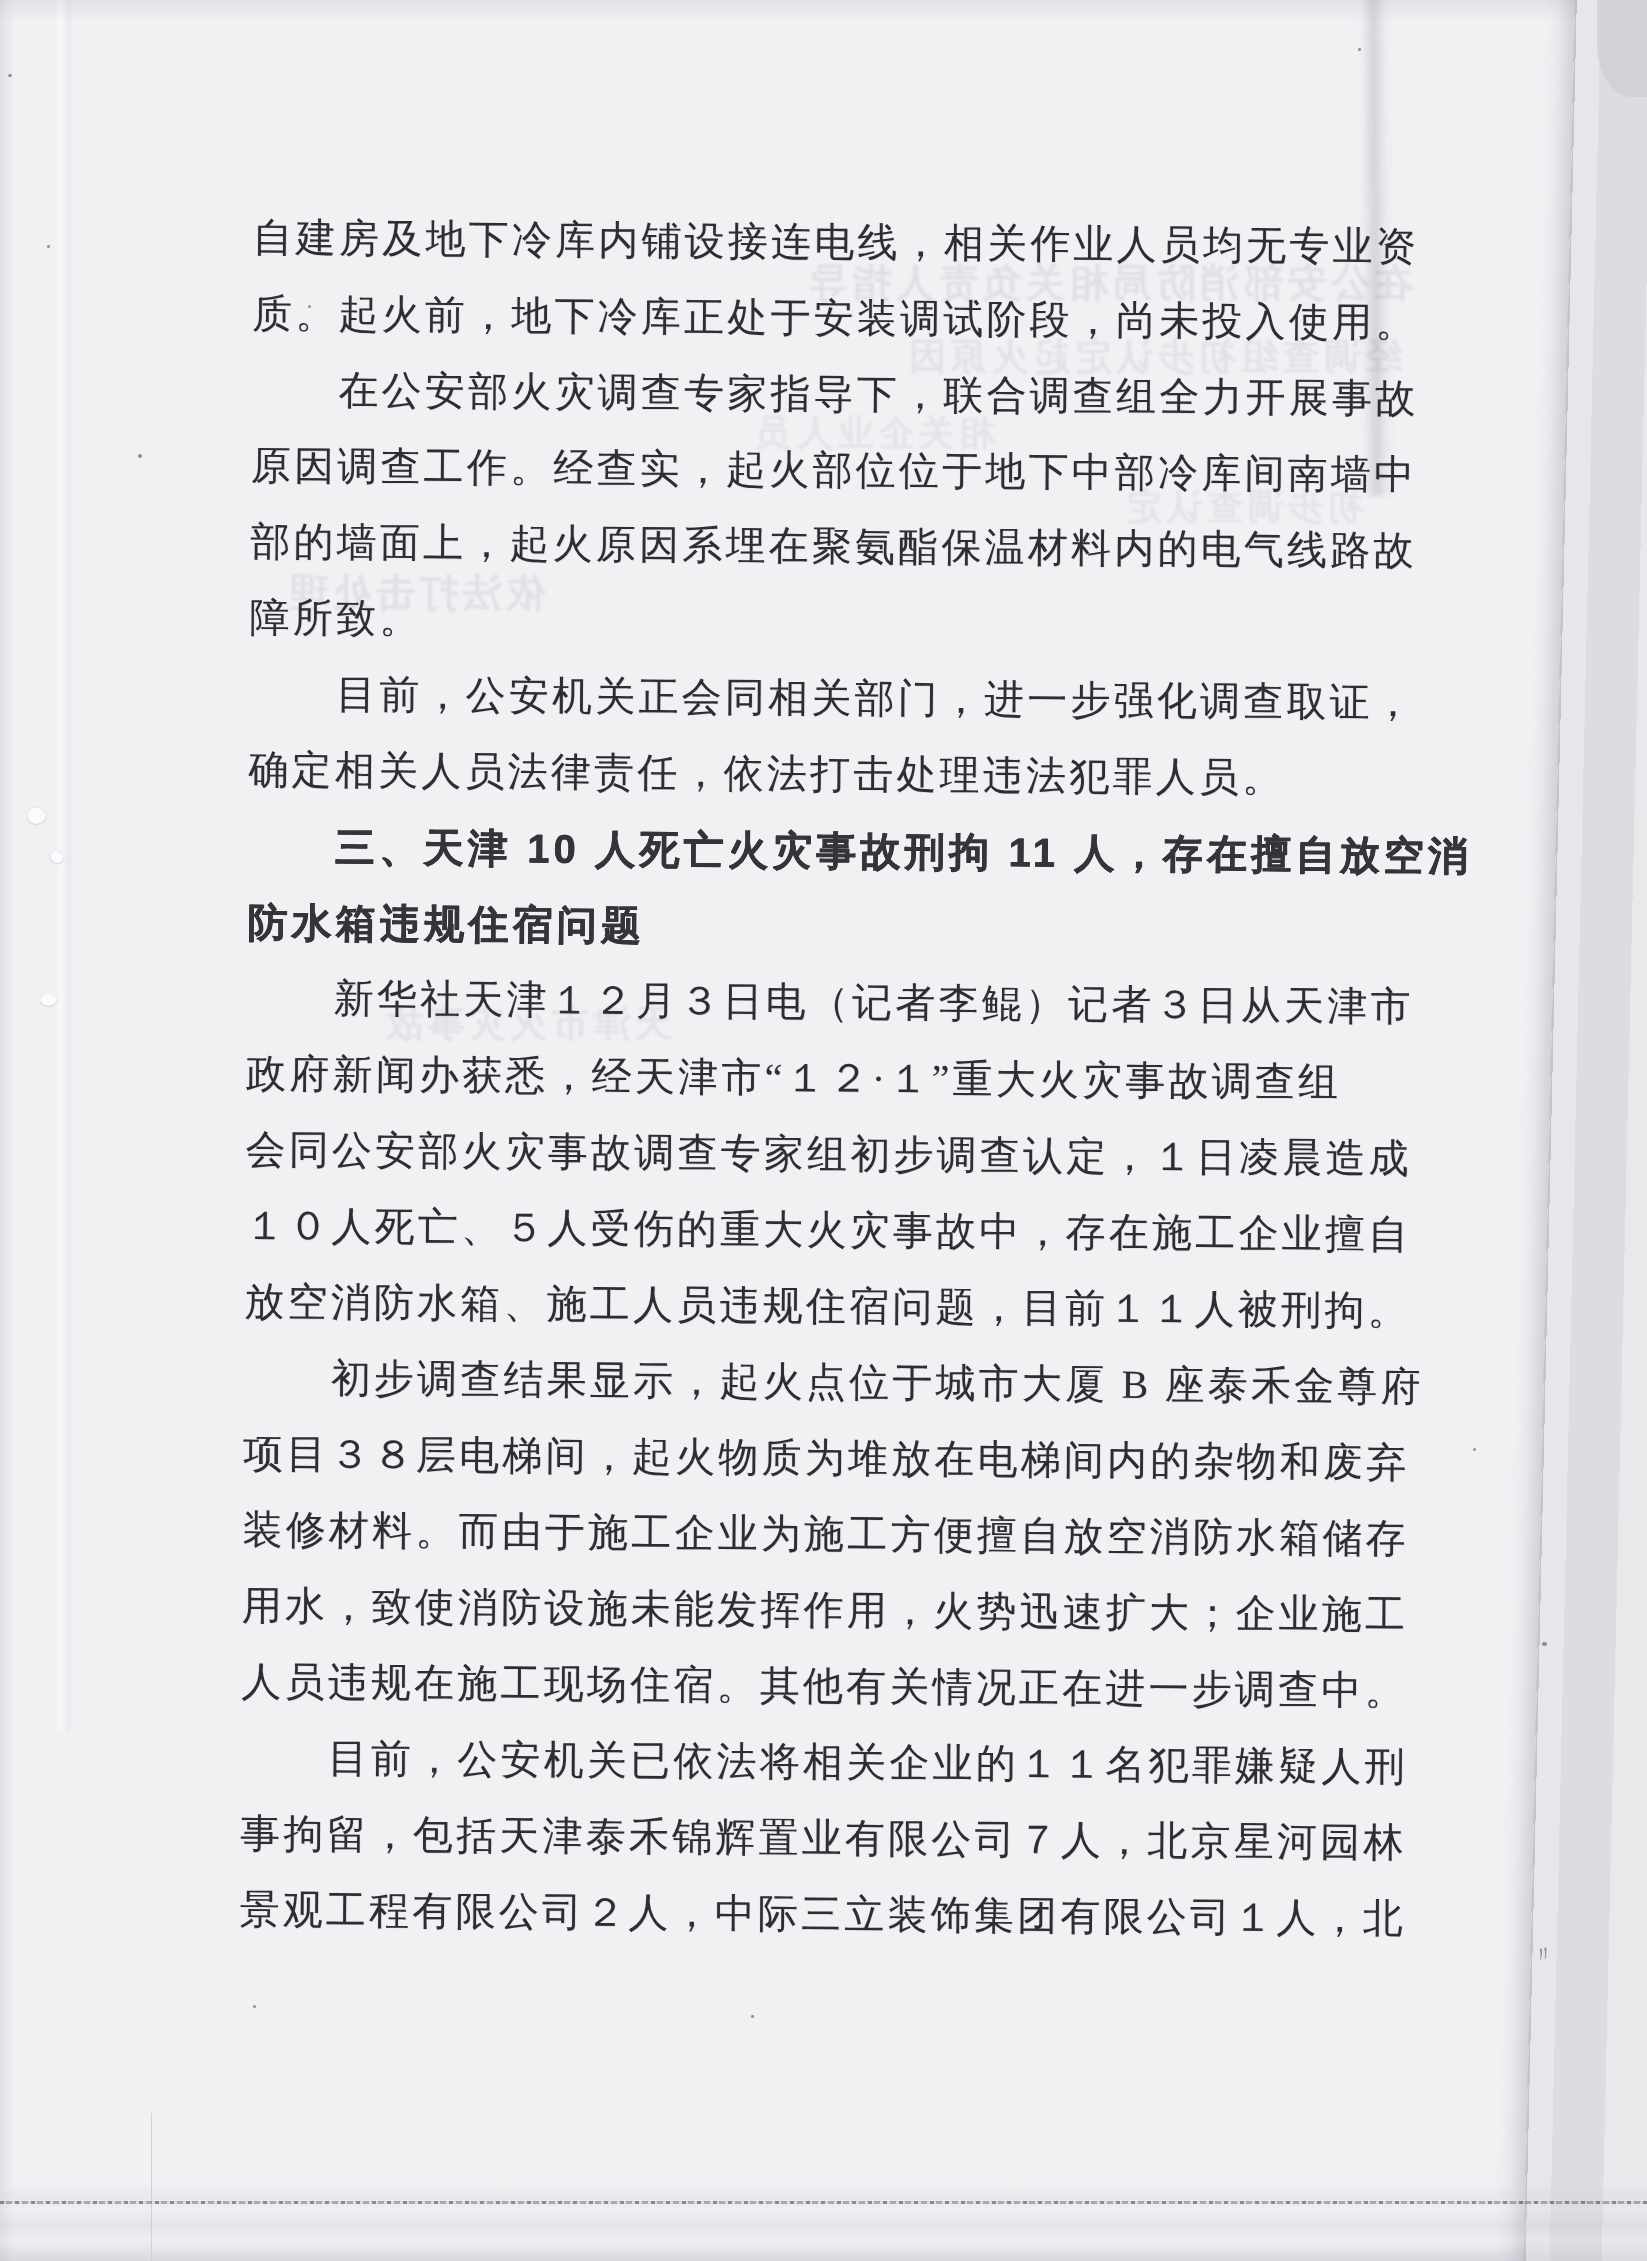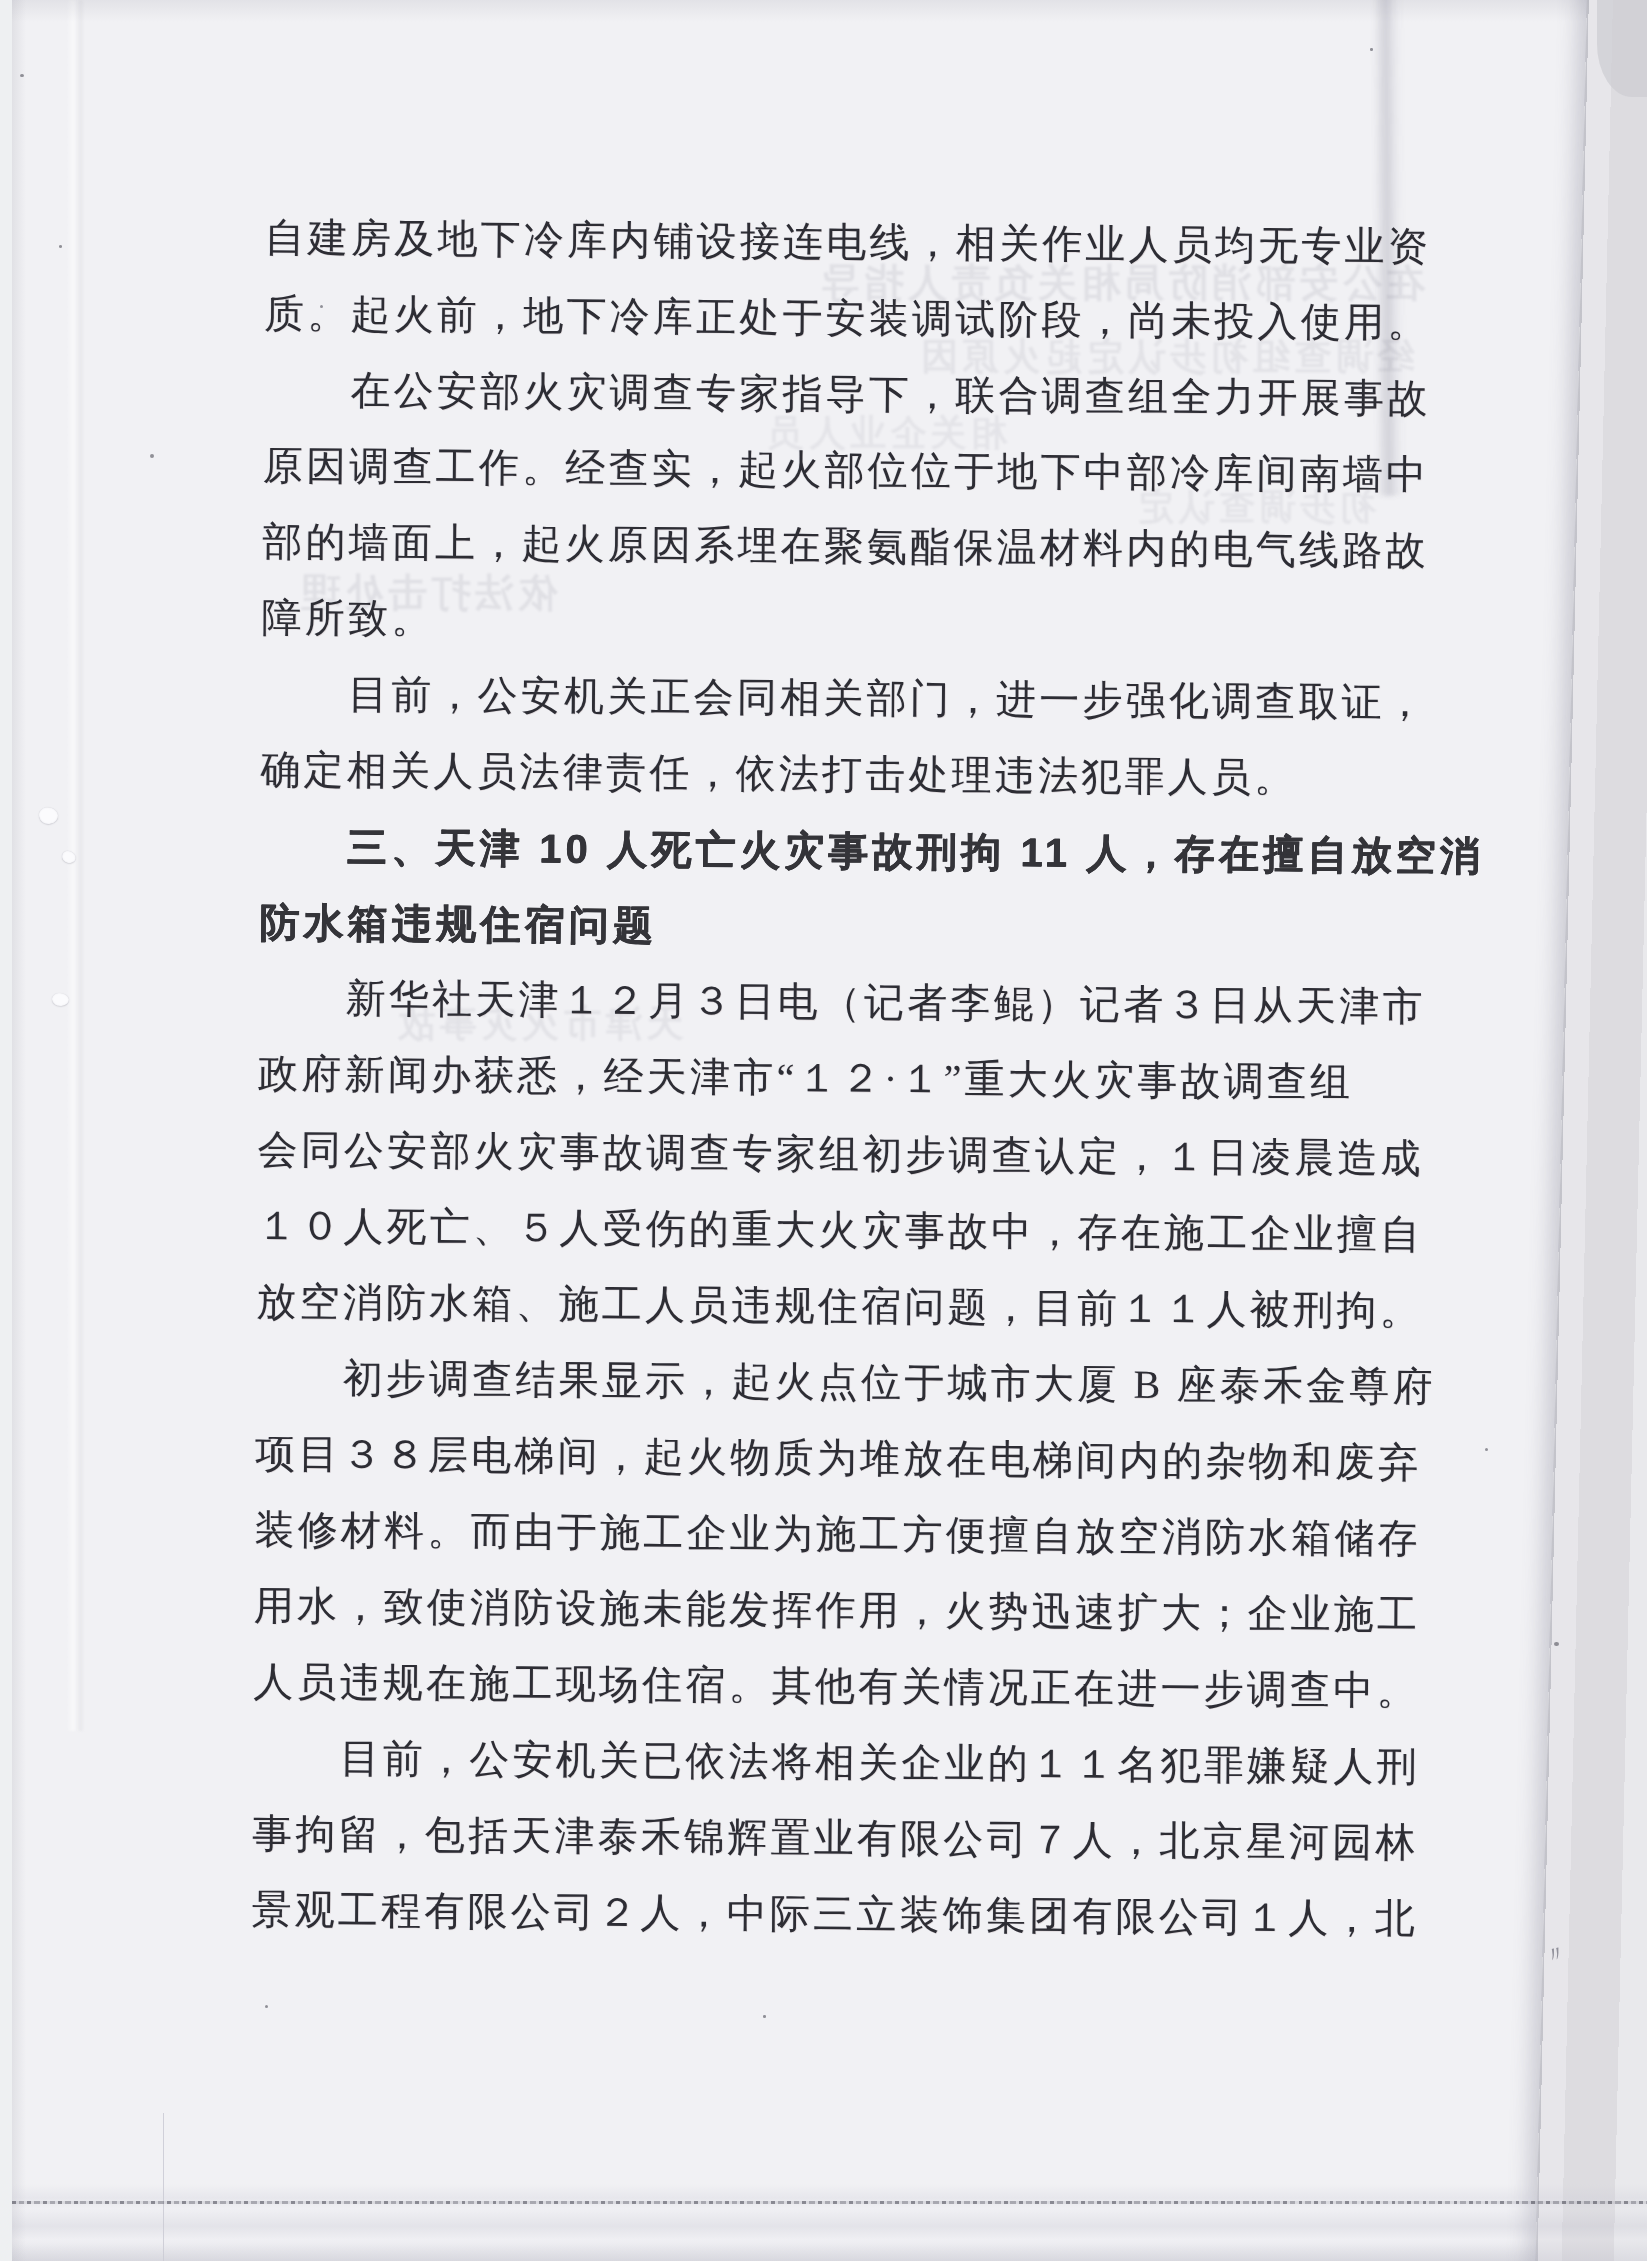--- a/index.html
+++ b/index.html
@@ -5,21 +5,20 @@
   html,body{margin:0;padding:0;}
   body{
     width:1647px;height:2261px;position:relative;overflow:hidden;
     background:#eef0f2;
     font-family:"Liberation Serif", serif;
   }
   
   .page{
     position:absolute;inset:0;
     background:#f1f1f4;
-    margin-left:12px;
   }
   
   .shade-top{position:absolute;left:0;top:0;width:100%;height:22px;
     background:linear-gradient(to bottom, rgba(150,150,162,.16), rgba(150,150,162,0));}
   .shade-left{position:absolute;left:0;top:0;width:14px;height:100%;
     background:linear-gradient(to right, rgba(150,150,162,.18), rgba(150,150,162,0));}
   .shade-bottom{position:absolute;left:0;bottom:0;width:100%;height:17px;
     background:linear-gradient(to top, rgba(150,150,162,.14), rgba(150,150,162,0));}
   
   .crease{

